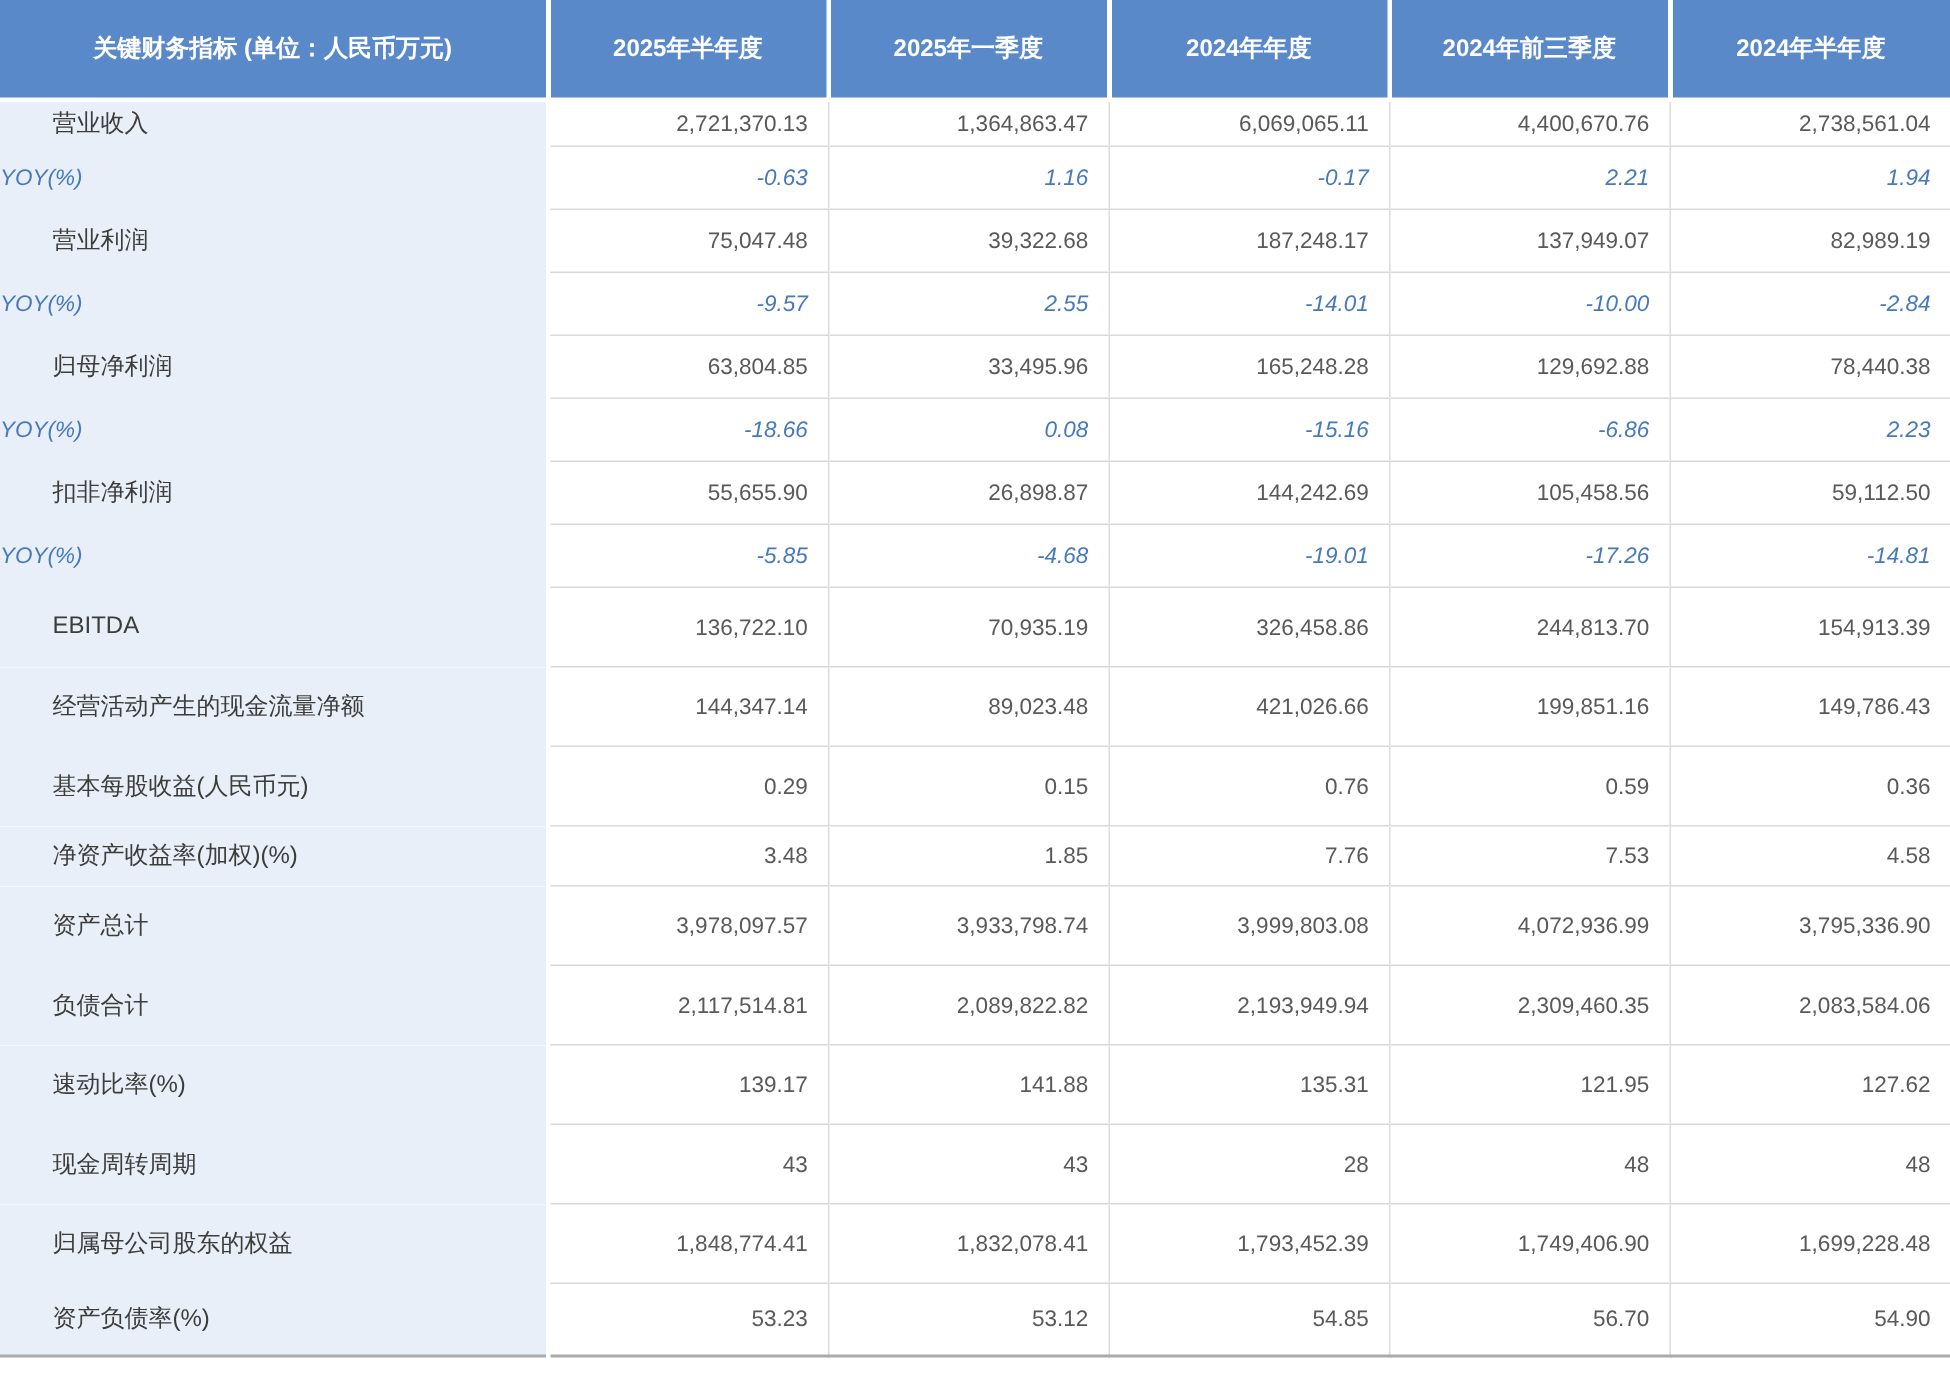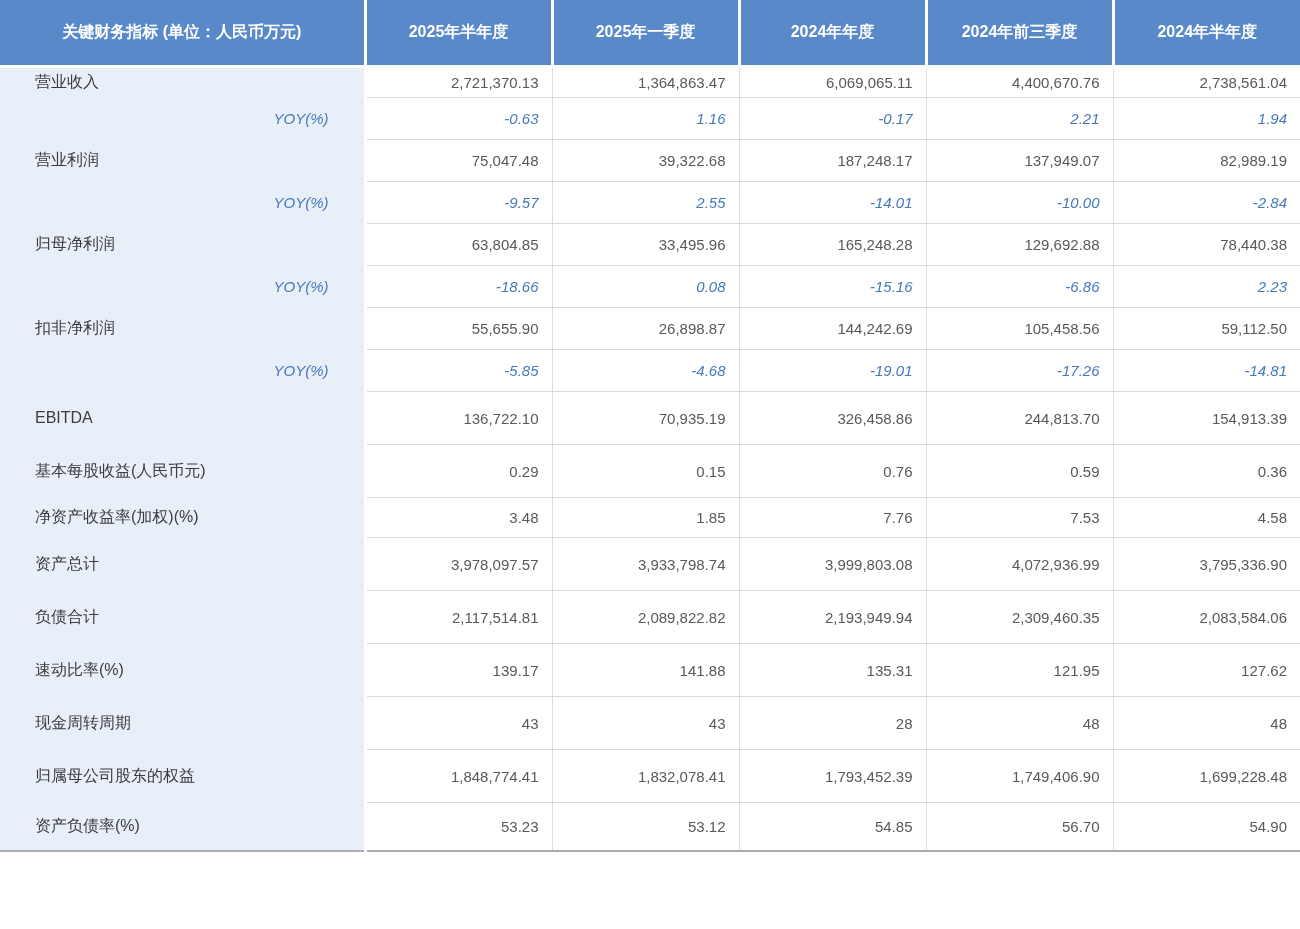--- a/index.html
+++ b/index.html
@@ -43,21 +43,20 @@
     background: var(--label-column-bg);
     text-align: left;
     padding-left: 35px;
     font-weight: normal;
     font-size: 16px;
     color: var(--label-text);
     white-space: nowrap;
     overflow: hidden;
   }
   tbody th.label.yoy {
-    text-align: right;
     padding-left: 0;
     padding-right: 35px;
     font-style: italic;
     font-size: 15px;
     color: var(--yoy-accent);
   }
   tbody td {
     background: #fff;
     text-align: right;
     padding-right: 13px;
@@ -160,20 +159,28 @@
       </tr>
       <tr style="height: 53px;">
         <th class="label">EBITDA</th>
         <td class="first">136,722.10</td>
         <td class="">70,935.19</td>
         <td class="">326,458.86</td>
         <td class="">244,813.70</td>
         <td class="">154,913.39</td>
       </tr>
       <tr style="height: 53px;">
+        <th class="label">经营活动产生的现金流量净额</th>
+        <td class="first">144,347.14</td>
+        <td class="">89,023.48</td>
+        <td class="">421,026.66</td>
+        <td class="">199,851.16</td>
+        <td class="">149,786.43</td>
+      </tr>
+      <tr style="height: 53px;">
         <th class="label">基本每股收益(人民币元)</th>
         <td class="first">0.29</td>
         <td class="">0.15</td>
         <td class="">0.76</td>
         <td class="">0.59</td>
         <td class="">0.36</td>
       </tr>
       <tr style="height: 40px;">
         <th class="label">净资产收益率(加权)(%)</th>
         <td class="first">3.48</td>

